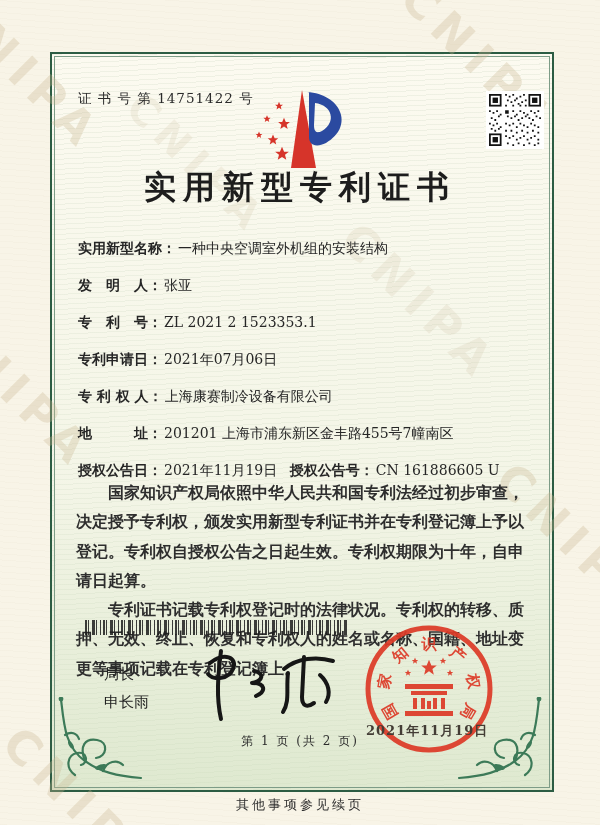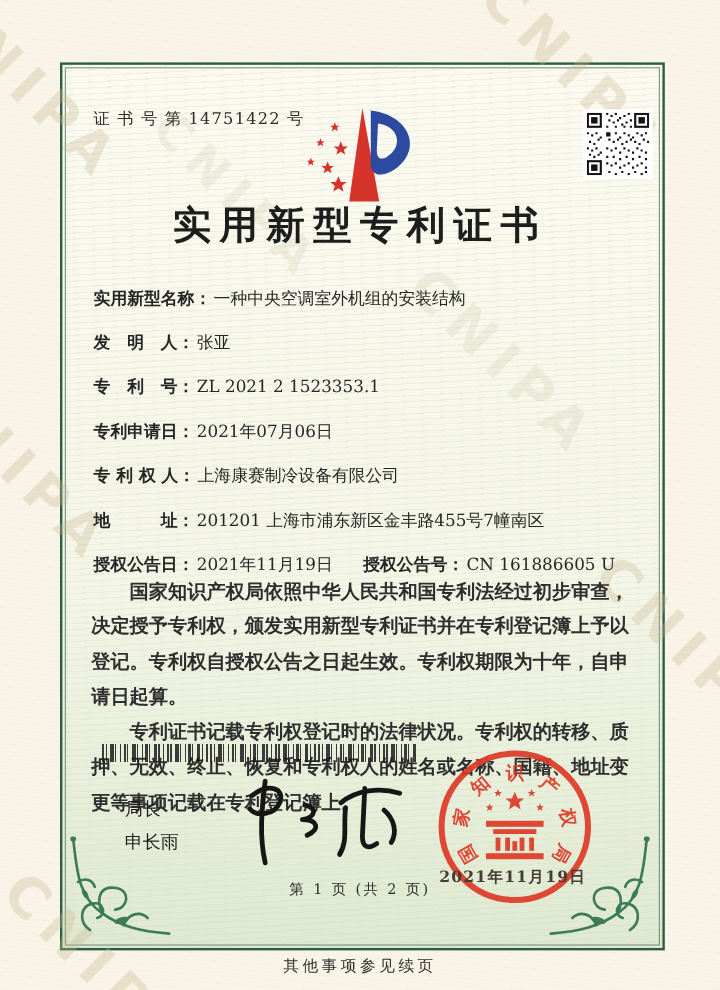--- a/index.html
+++ b/index.html
@@ -31,21 +31,21 @@
   .title{
     position:absolute;z-index:2;left:50px;width:500px;top:166px;text-align:center;
     font-size:32px;font-weight:700;letter-spacing:7px;color:#1d1d1d;
   }
   .logo{position:absolute;z-index:2;left:243px;top:86px;}
   .qr{position:absolute;z-index:2;left:486px;top:91px;background:#fff;padding:3px;}
   .fields{position:absolute;z-index:2;left:78px;top:240px;width:450px;}
   .field-row{height:14px;margin-bottom:23px;font-size:14px;color:#262626;white-space:nowrap;}
   .field-label{font-weight:700;white-space:pre;}
   .field-value{font-weight:500;margin-left:2px;}
-  .field-sib{margin-left:21px;}
+  .field-sib{margin-left:8px;}
   .body-text{position:absolute;z-index:2;left:76px;top:478px;width:448px;}
   .body-text p{margin:0;font-size:16px;line-height:1.83;text-align:justify;text-indent:2em;color:#2e2e2e;font-weight:bold;}
   .barcode{
     position:absolute;z-index:2;left:85px;top:620px;width:262px;height:15px;opacity:.85;
     background:repeating-linear-gradient(90deg,
       #1c1c1c 0 2px, transparent 2px 3px,
       #1c1c1c 3px 4px, transparent 4px 7px,
       #1c1c1c 7px 10px, transparent 10px 11px,
       #1c1c1c 11px 12px, transparent 12px 15px,
       #1c1c1c 15px 16px, transparent 16px 18px);

